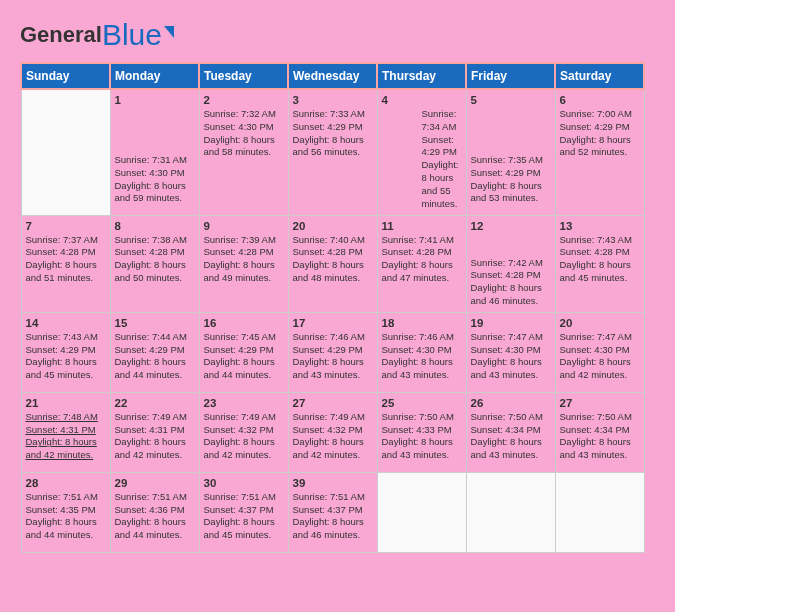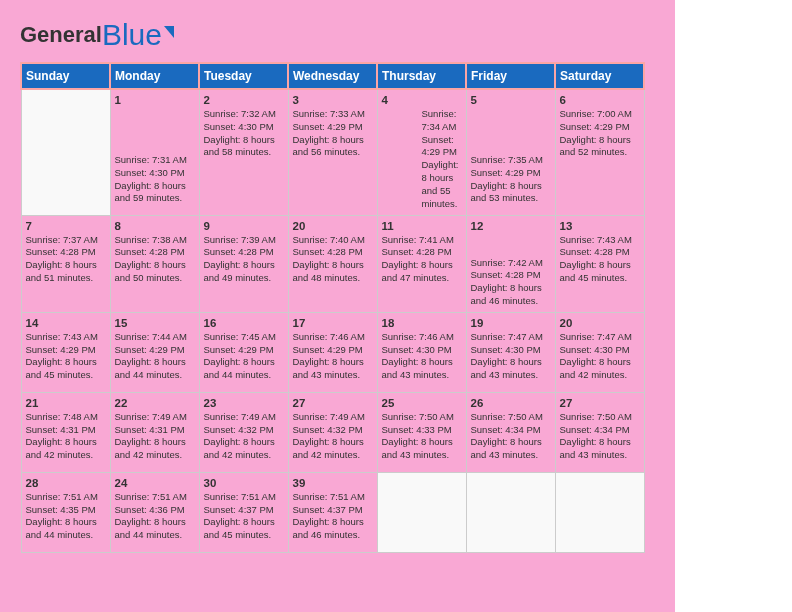--- a/index.html
+++ b/index.html
@@ -251,21 +251,21 @@
             <span class="day-num">20</span>
             <div class="day-info" style="white-space: pre-line;">Sunrise: 7:47 AM
 Sunset: 4:30 PM
 Daylight: 8 hours
 and 42 minutes.</div>
           </td>
         </tr>
         <tr>
           <td>
             <span class="day-num">21</span>
-            <div class="day-info" style="white-space: pre-line;">Sunrise: 7:48 AM
+            <div class="day-info" style="white-space: pre-line; text-decoration: underline;">Sunrise: 7:48 AM
 Sunset: 4:31 PM
 Daylight: 8 hours
 and 42 minutes.</div>
           </td>
           <td>
             <span class="day-num">22</span>
             <div class="day-info" style="white-space: pre-line;">Sunrise: 7:49 AM
 Sunset: 4:31 PM
 Daylight: 8 hours
 and 42 minutes.</div>
@@ -308,21 +308,21 @@
         </tr>
         <tr>
           <td>
             <span class="day-num">28</span>
             <div class="day-info" style="white-space: pre-line;">Sunrise: 7:51 AM
 Sunset: 4:35 PM
 Daylight: 8 hours
 and 44 minutes.</div>
           </td>
           <td>
-            <span class="day-num">24</span>
+            <span class="day-num">29</span>
             <div class="day-info" style="white-space: pre-line;">Sunrise: 7:51 AM
 Sunset: 4:36 PM
 Daylight: 8 hours
 and 44 minutes.</div>
           </td>
           <td>
             <span class="day-num">30</span>
             <div class="day-info" style="white-space: pre-line;">Sunrise: 7:51 AM
 Sunset: 4:37 PM
 Daylight: 8 hours

